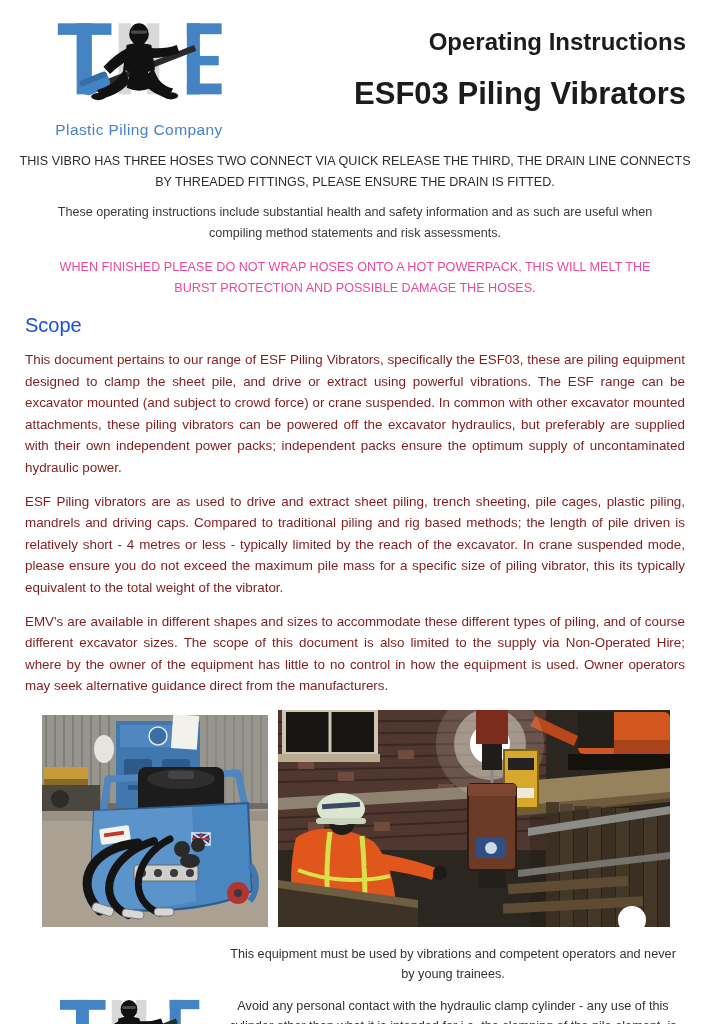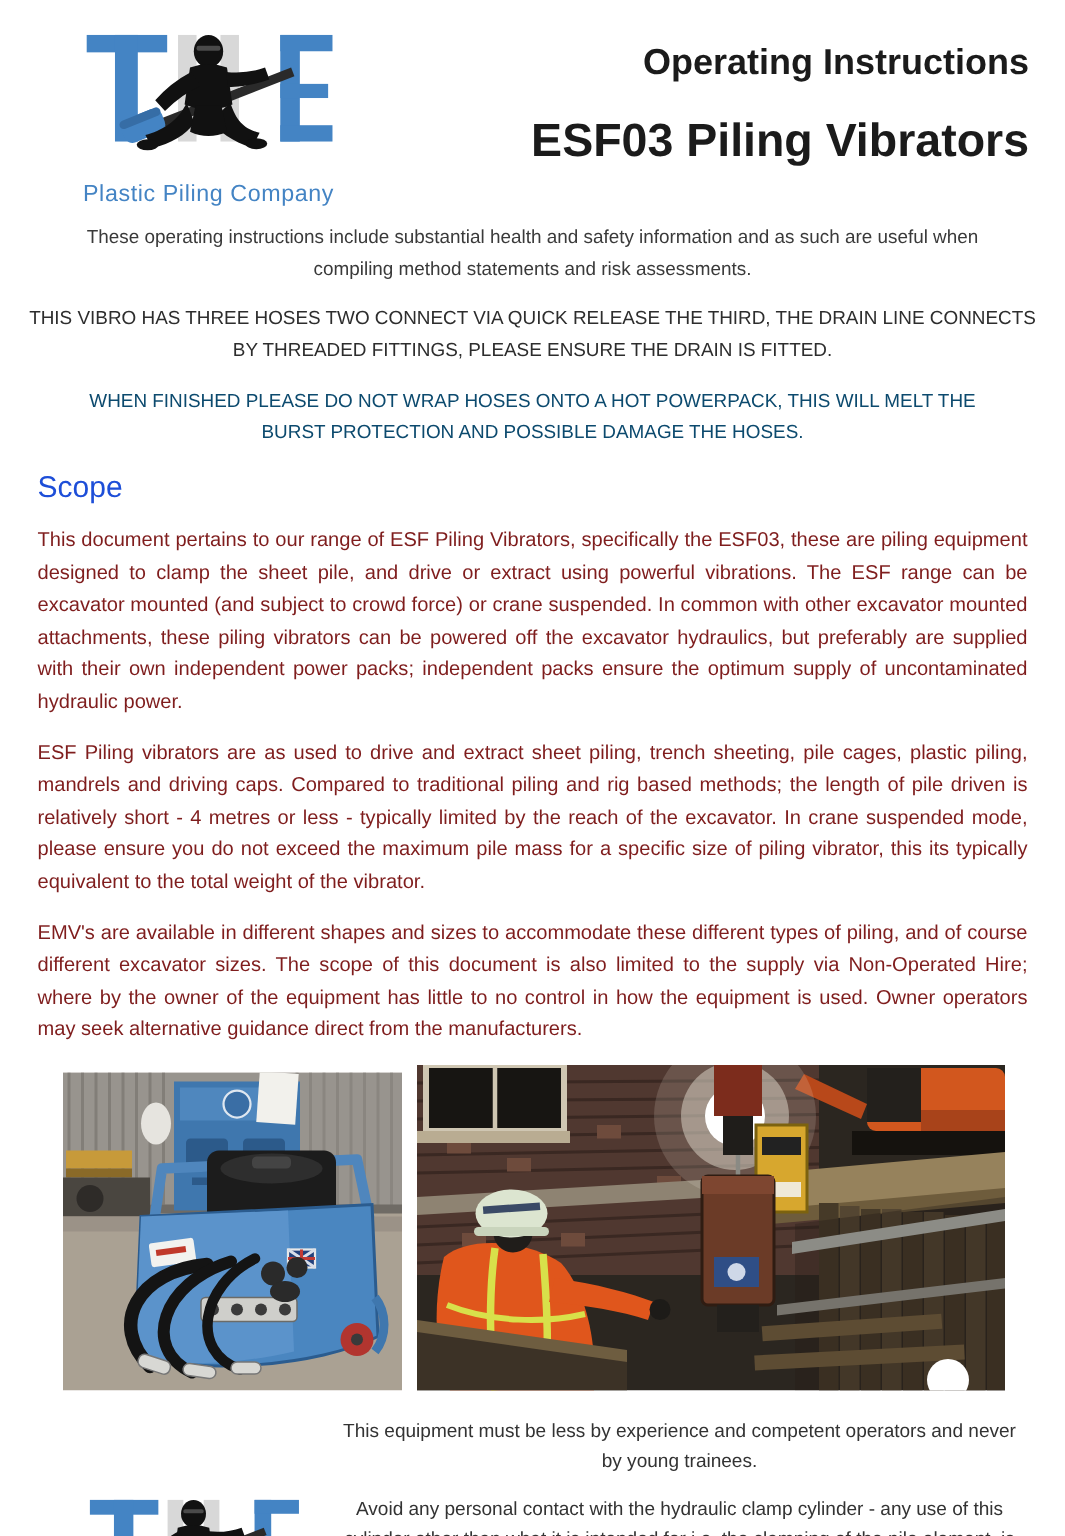--- a/index.html
+++ b/index.html
@@ -12,21 +12,21 @@
   .logo-svg{width:174px;height:90px;display:block;margin:2px auto 0;}
   .company{font-size:15.5px;color:#4484c4;letter-spacing:.4px;margin-top:15px;}
   .title-block{flex:1;text-align:right;padding-top:14px;color:#1b1b1b;}
   .doc-title{font-size:24px;font-weight:bold;margin:0;}
   .doc-subtitle{font-size:31px;font-weight:bold;margin:20px 0 0;}
 
   
   .center-text{text-align:center;font-size:12.6px;line-height:21px;}
   .intro{margin:9px 34px 0;color:#3a3a3a;}
   .hose-notice{margin:12px 14px 0;color:#2d2d2d;}
-  .warning{margin:13px 38px 0;color:#0c4a6e;}
+  .warning{margin:13px 38px 0;color:#ec4899;}
 
   
   .scope-h{margin:15px 0 0 25px;font-size:20px;font-weight:normal;color:#1d4ed8;}
   .body-par{margin:12px 25px 0;font-size:13.4px;line-height:21.6px;text-align:justify;color:#7f1d1d;}
 
   
   .photos{display:flex;gap:10px;margin:13px 0 0 42px;align-items:flex-start;}
   .photo-left{width:226px;height:212px;margin-top:5px;}
   .photo-right{width:392px;height:217px;}
   .photos svg{display:block;}
@@ -86,22 +86,22 @@
           <use href="#ppc-logo"></use>
         </svg>
       <div class="company">Plastic Piling Company</div>
     </div>
     <div class="title-block">
       <div class="doc-title">Operating Instructions</div>
       <div class="doc-subtitle">ESF03 Piling Vibrators</div>
     </div>
   </div>
 
+  <div class="center-text hose-notice">THIS VIBRO HAS THREE HOSES TWO CONNECT VIA QUICK RELEASE THE THIRD, THE DRAIN LINE CONNECTS BY THREADED FITTINGS, PLEASE ENSURE THE DRAIN IS FITTED.</div>
   <div class="center-text intro">These operating instructions include substantial health and safety information and as such are useful when compiling method statements and risk assessments.</div>
-  <div class="center-text hose-notice">THIS VIBRO HAS THREE HOSES TWO CONNECT VIA QUICK RELEASE THE THIRD, THE DRAIN LINE CONNECTS BY THREADED FITTINGS, PLEASE ENSURE THE DRAIN IS FITTED.</div>
   <div class="center-text warning">WHEN FINISHED PLEASE DO NOT WRAP HOSES ONTO A HOT POWERPACK, THIS WILL MELT THE BURST PROTECTION AND POSSIBLE DAMAGE THE HOSES.</div>
 
   <h2 class="scope-h">Scope</h2>
   <p class="body-par">This document pertains to our range of ESF Piling Vibrators, specifically the ESF03, these are piling equipment designed to clamp the sheet pile, and drive or extract using powerful vibrations.  The ESF range can be excavator mounted (and subject to crowd force) or crane suspended.  In common with other excavator mounted attachments, these piling vibrators can be powered off the excavator hydraulics,  but preferably are supplied with their own independent power packs; independent packs ensure the optimum supply of uncontaminated hydraulic power.</p>
   <p class="body-par">ESF Piling vibrators are as used to drive and extract sheet piling, trench sheeting, pile cages, plastic piling, mandrels and driving caps.  Compared to traditional piling and rig based methods; the length of pile driven is relatively short - 4 metres or less - typically limited by the reach of the excavator.  In crane suspended mode, please ensure you do not exceed the maximum pile mass for a specific size of piling vibrator, this its typically equivalent to the total weight of the vibrator.</p>
   <p class="body-par">EMV's are available in different shapes and sizes to accommodate these different types of piling, and of course different excavator sizes.  The scope of this document is also limited to the supply via Non-Operated Hire; where by the owner of the equipment has little to no control in how the equipment is used.  Owner operators may seek alternative guidance direct from the manufacturers.</p>
 
   <div class="photos">
 
     <svg class="photo-left" viewBox="0 0 226 212">
@@ -262,19 +262,19 @@
   </div>
 
   <div class="bottom">
     <div class="footer-block">
       <svg class="footer-logo">
           <use href="#ppc-logo"></use>
         </svg>
 
     </div>
     <div class="notes-block">
-      <p class="note">This equipment must be less by experience and competent operators and never by young trainees.</p>
+      <p class="note">This equipment must be used by vibrations and competent operators and never by young trainees.</p>
       <p class="note">Avoid any personal contact with the hydraulic clamp cylinder - any use of this cylinder other than what it is intended for i.e. the clamping of the pile element, is inappropriate and extremely dangerous.</p>
 
     </div>
   </div>
 
 </div>
 
 </body></html>

